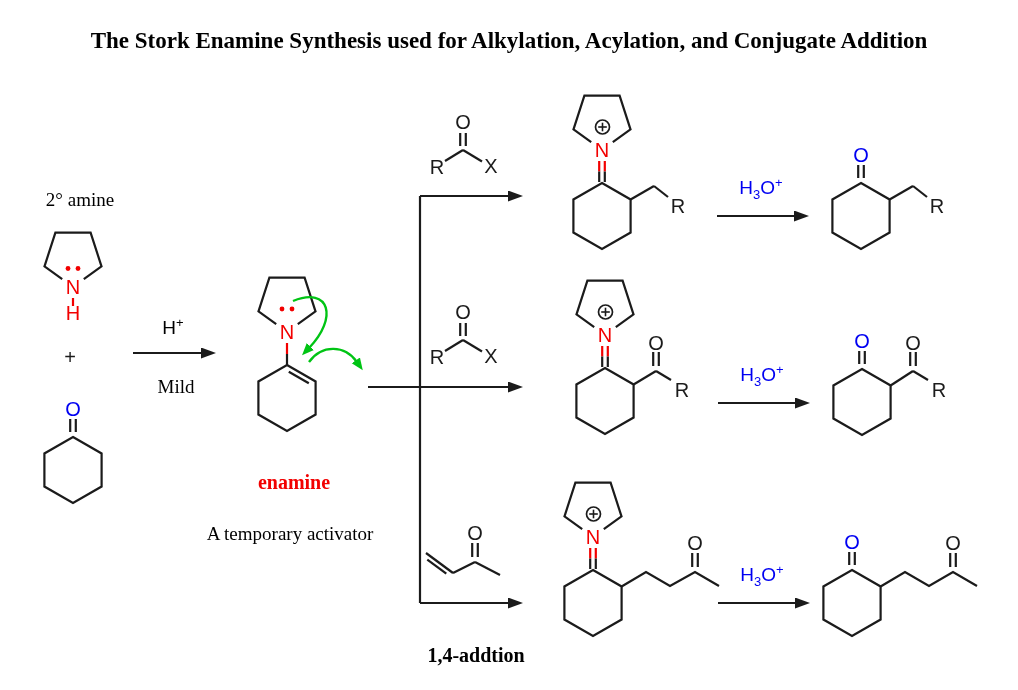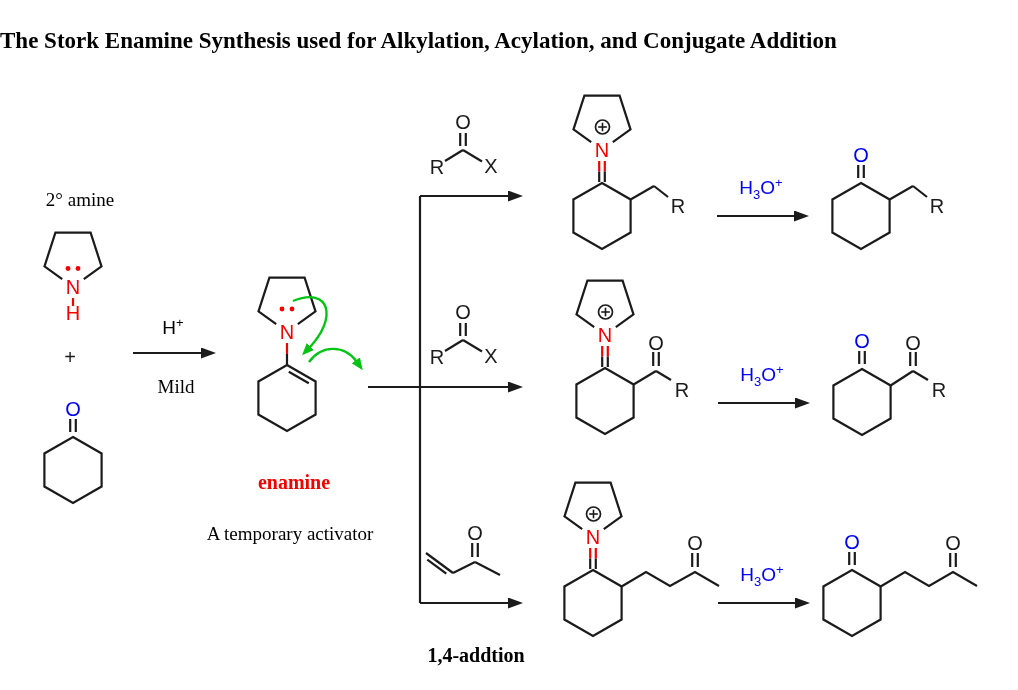--- a/index.html
+++ b/index.html
@@ -1,18 +1,18 @@
 <!DOCTYPE html>
 <html><head>
 <meta charset="utf-8">
 <style>
   html,body{margin:0;padding:0;background:#ffffff;}
   body{width:1018px;height:690px;position:relative;overflow:hidden;
        font-family:"Liberation Serif", serif;}
-  .title{position:absolute;top:28px;left:0;width:1018px;text-align:left;
+  .title{position:absolute;top:28px;left:0;width:1018px;text-align:center;
          font-size:23px;font-weight:bold;color:#000;letter-spacing:0px;}
   svg{position:absolute;left:0;top:0;}
   svg text{font-family:"Liberation Sans", sans-serif;}
   .serif{font-family:"Liberation Serif", serif;}
   .bond{stroke:#1b1b1b;stroke-width:2.2;fill:none;}
   .bondr{stroke:#f20000;stroke-width:2.2;fill:none;}
   .atom{font-size:20px;fill:#1b1b1b;}
   .atom-red{font-size:20px;fill:#f20000;}
   .atom-blue{font-size:20px;fill:#0000f2;}
   .blue-txt{font-size:19px;fill:#0000f2;}

